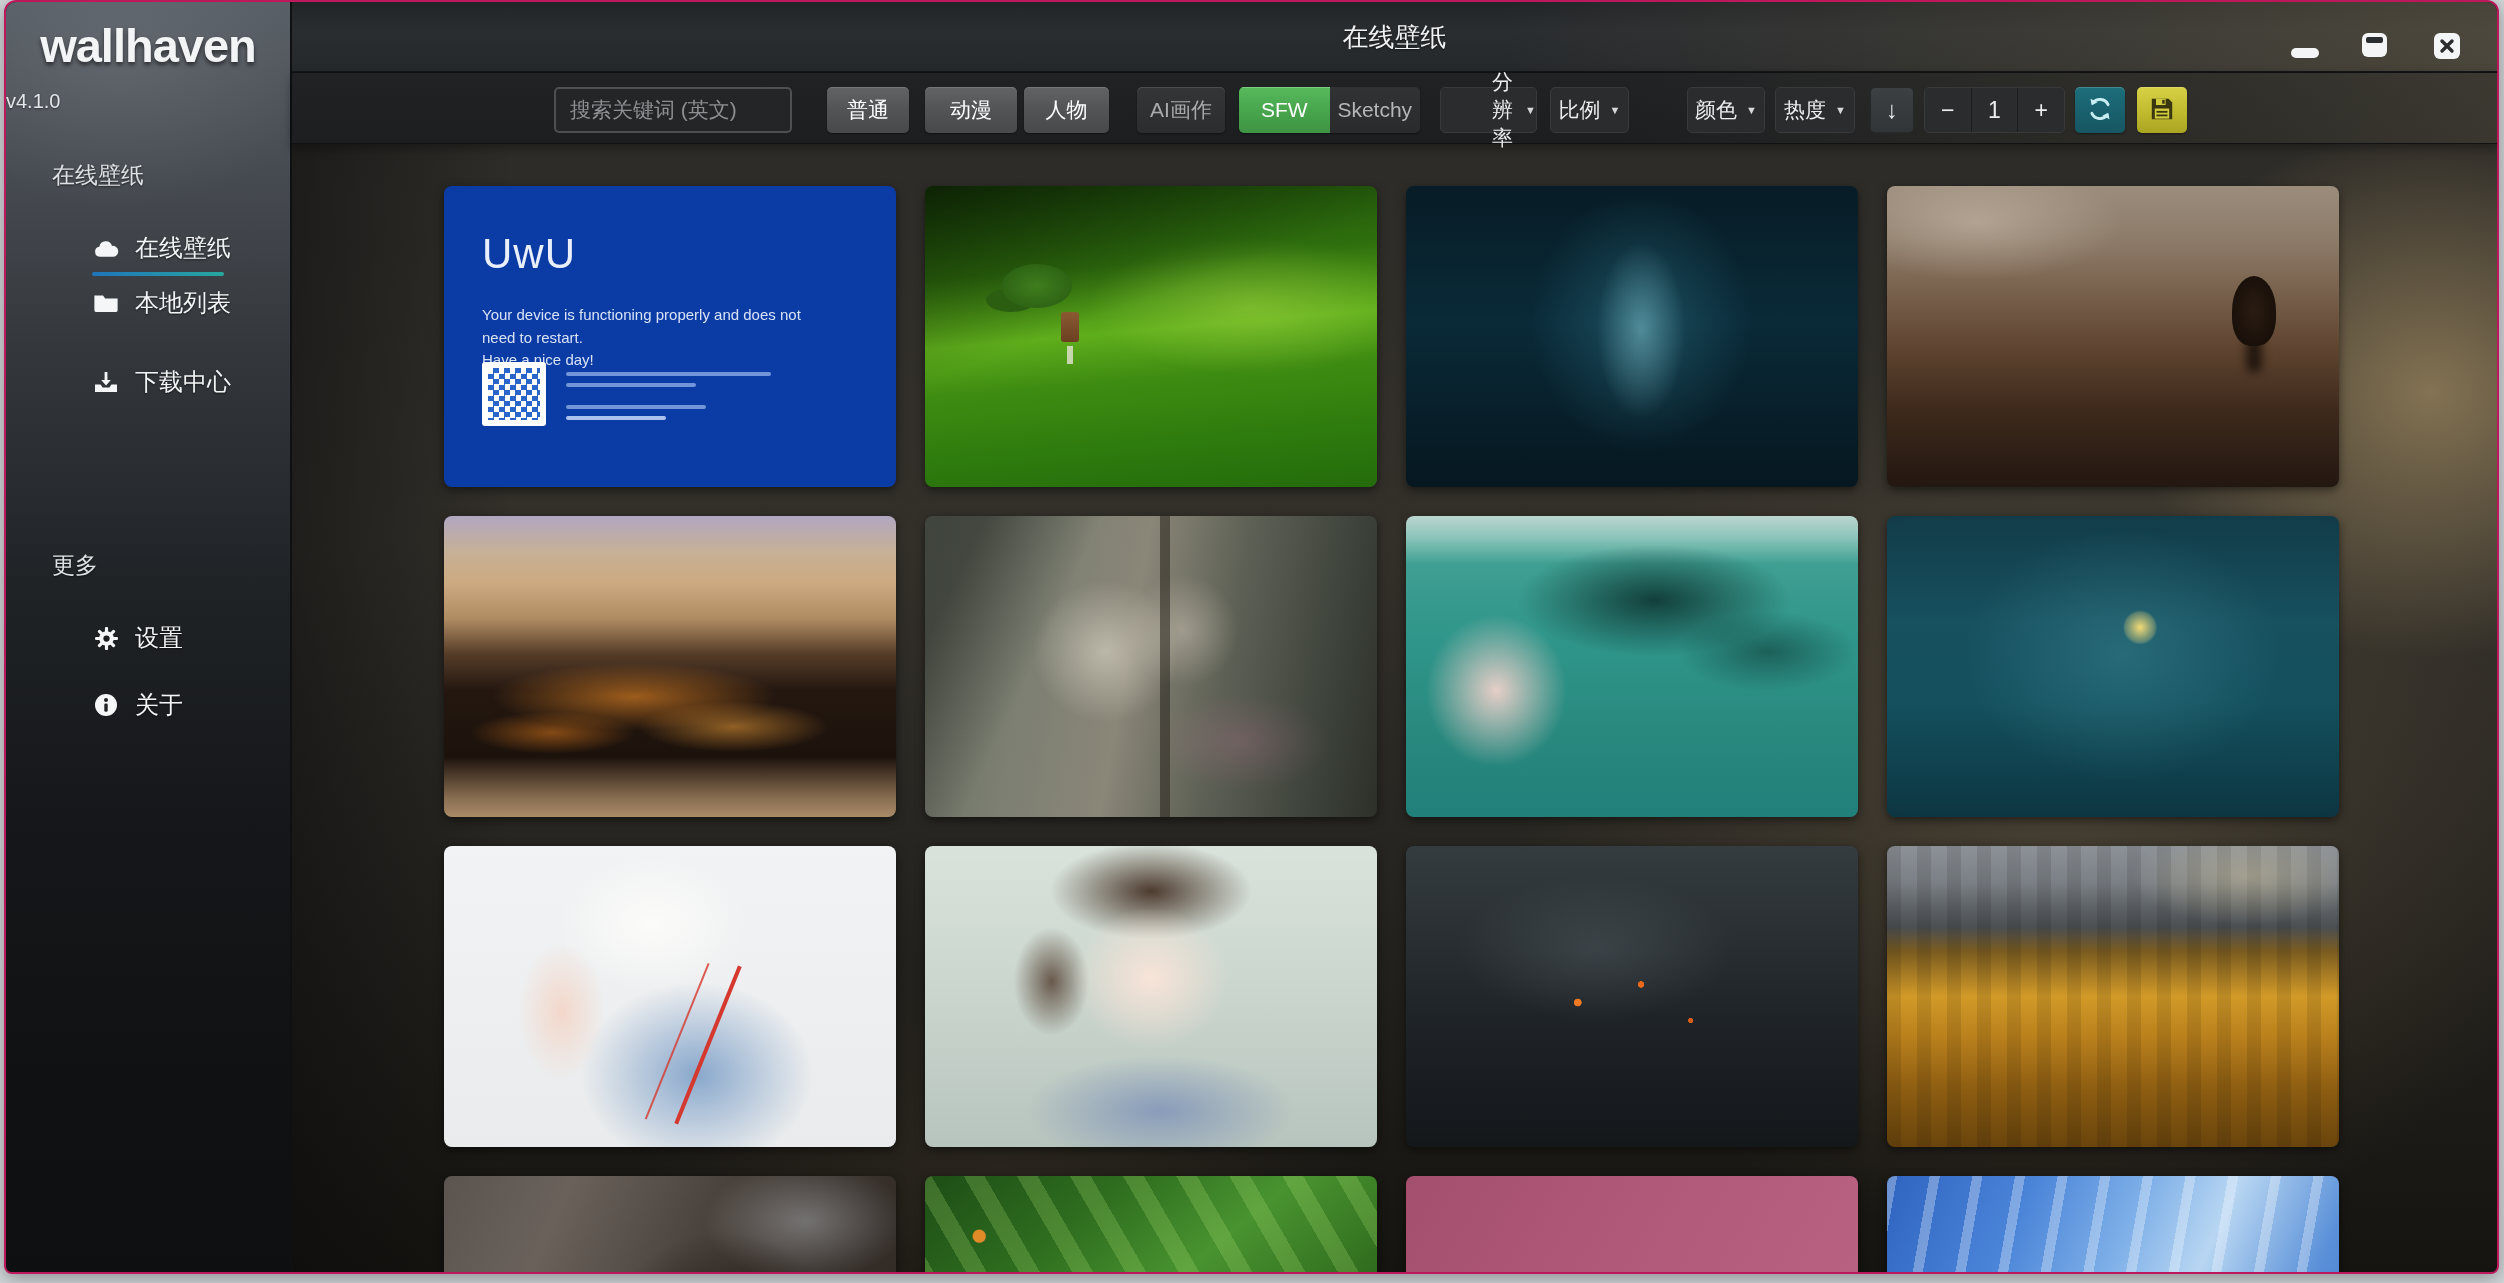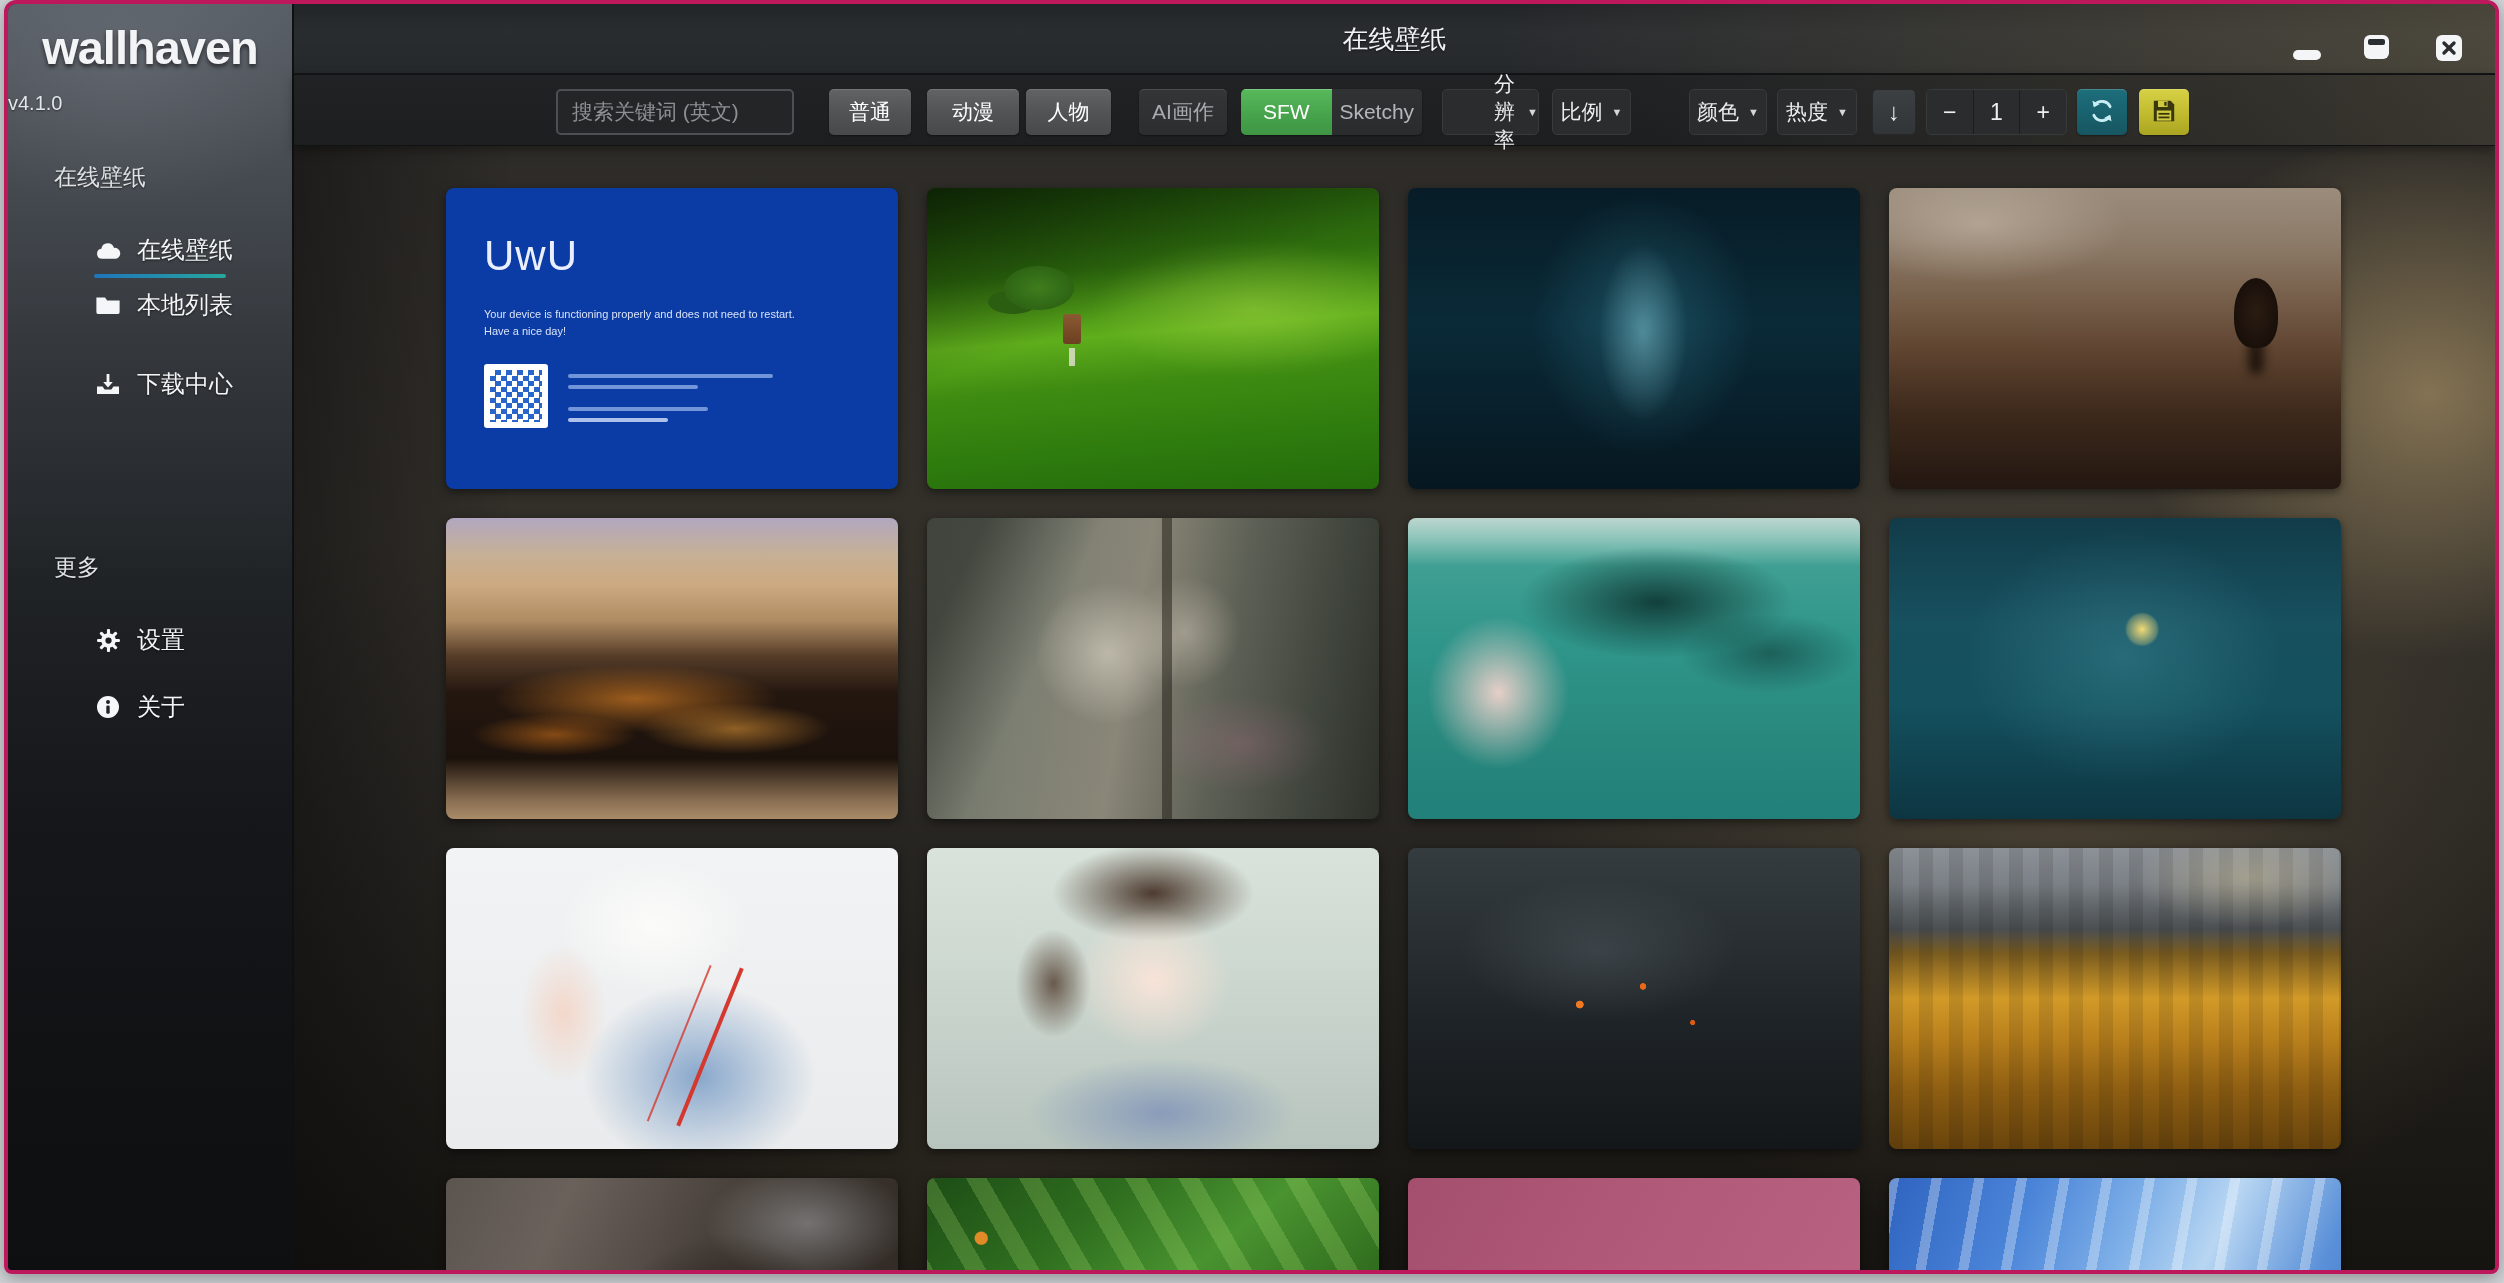--- a/index.html
+++ b/index.html
@@ -1,21 +1,21 @@
 <!DOCTYPE html>
 <html><head>
 <meta charset="utf-8">
 <style>
   html,body{margin:0;padding:0;width:2504px;height:1283px;overflow:hidden;
     font-family:"Liberation Sans","DejaVu Sans",sans-serif;background:#d3d6d9;}
   *{box-sizing:border-box;}
 
   
   .window{position:absolute;left:4px;top:0;right:5px;bottom:9px;
-    border:4px solid #be185d;border-radius:12px 12px 8px 8px;overflow:hidden;
+    border:2px solid #be185d;border-radius:12px 12px 8px 8px;overflow:hidden;
     background:#1c1e20;display:flex;box-shadow:0 4px 18px rgba(0,0,0,.35);}
 
   
   .sidebar{position:relative;width:286px;flex:0 0 286px;
     background:
       radial-gradient(ellipse 300px 220px at 40% 4%, rgba(125,130,138,.35), transparent 70%),
       linear-gradient(180deg,#575d64 0%,#484d53 12%,#33373c 28%,#202326 46%,#15171a 64%,#101214 82%,#0d0f11 100%);
     border-right:2px solid #0e1012;}
   .logo{position:absolute;top:16px;left:0;width:100%;text-align:center;
     font-size:47px;font-weight:800;letter-spacing:-1px;color:#f2f4f6;
@@ -108,21 +108,21 @@
       linear-gradient(90deg, rgba(8,8,10,.45) 0%, transparent 10%),
       linear-gradient(180deg,#2e2c28 0%,#33302a 35%,#262420 65%,#161410 100%);}
   .grid{position:absolute;left:152px;top:42px;display:grid;
     grid-template-columns:repeat(4,452px);grid-auto-rows:301px;gap:29px;}
   .tile{position:relative;border-radius:8px;overflow:hidden;cursor:pointer;
     box-shadow:0 3px 10px rgba(0,0,0,.5);}
 
   
   .t1{background:#0b3ba4;}
   .uwu-title{position:absolute;left:38px;top:44px;font-size:42px;font-weight:400;color:#e9effc;letter-spacing:1px;}
-  .uwu-text{position:absolute;left:38px;top:118px;width:350px;font-size:11px;line-height:1.5;color:#d8e3f8;}
+  .uwu-text{position:absolute;left:38px;top:118px;width:350px;font-size:15px;line-height:1.5;color:#d8e3f8;}
   .uwu-qr{position:absolute;left:38px;top:176px;width:64px;height:64px;background:#fff;border-radius:3px;padding:6px;}
   .uwu-qr::before{content:"";display:block;width:100%;height:100%;
     background:repeating-conic-gradient(#2a66c9 0% 25%, #ffffff 0% 50%) 0 0/11px 11px;}
   .uwu-lines{position:absolute;left:122px;top:186px;}
   .uwu-lines i{display:block;height:4px;border-radius:2px;background:rgba(150,180,235,.75);margin-bottom:7px;}
   .uwu-lines i:nth-child(1){width:205px;}
   .uwu-lines i:nth-child(2){width:130px;margin-bottom:18px;}
   .uwu-lines i:nth-child(3){width:140px;}
   .uwu-lines i:nth-child(4){width:100px;background:rgba(190,210,245,.9);}
 

